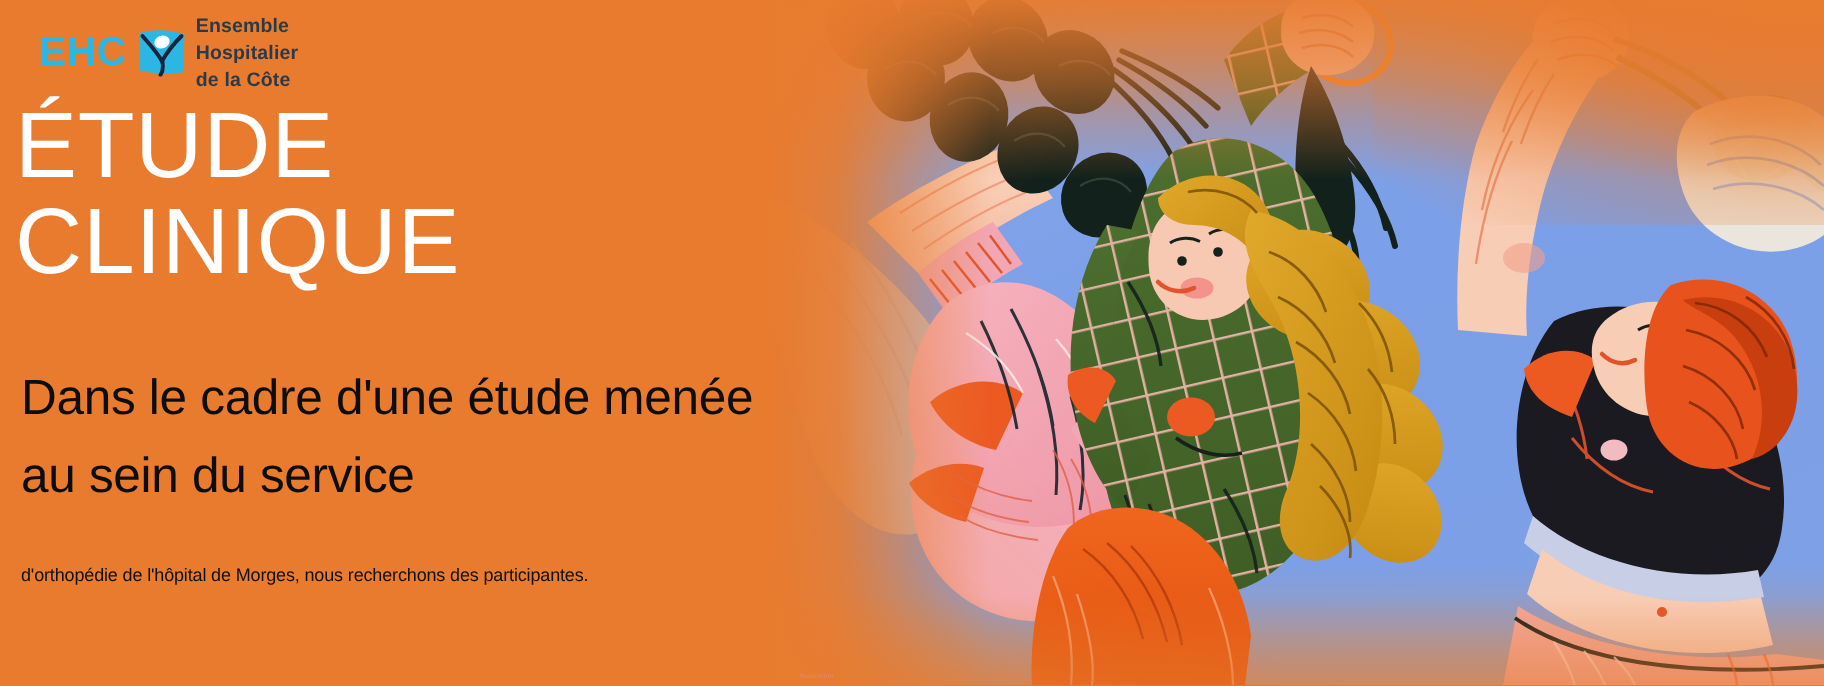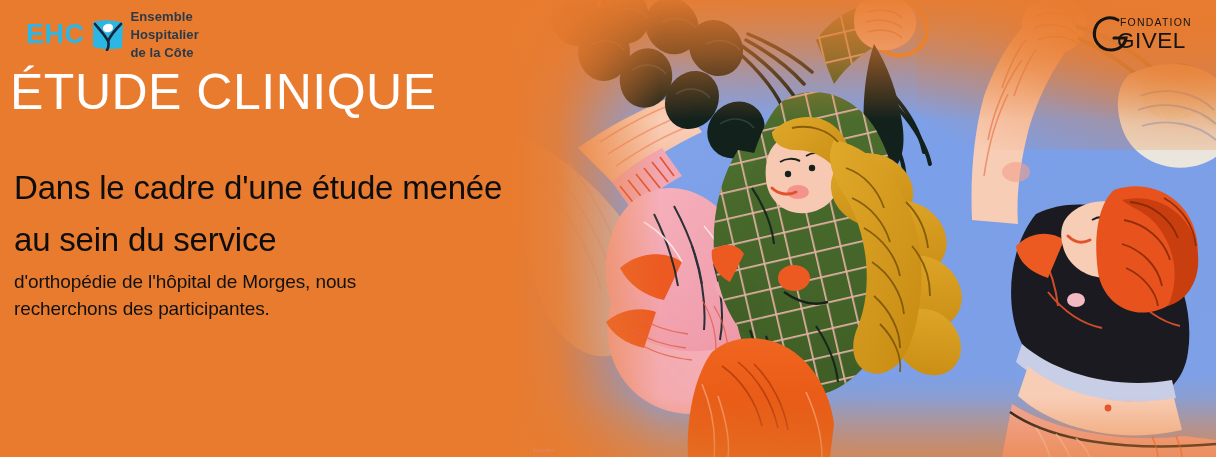--- a/index.html
+++ b/index.html
@@ -70,38 +70,38 @@
     color:#2B3A4A;letter-spacing:.1px;white-space:nowrap;
   }
 
   
   .givel-logo{position:absolute;right:16px;top:10px;width:110px;height:44px;}
 
   
   .copy{position:absolute;left:10px;top:66px;width:520px;}
   .title{
     font-family:"Liberation Sans", sans-serif;
-    font-size:50px;font-weight:400;letter-spacing:.5px;
+    font-size:62px;font-weight:400;letter-spacing:.5px;
     color:#FFFFFF;line-height:1.04;margin:0;
   }
   .subtitle{
     font-family:"Liberation Sans", sans-serif;
     font-size:17.5px;font-weight:400;letter-spacing:.35px;
     color:#FFFFFF;margin:10px 0 0 4px;
   }
   .lead{
     margin:44px 0 0 4px;
     font-family:"Liberation Sans", sans-serif;
     font-size:33px;font-weight:400;line-height:1.58;
     color:#0D0D0D;letter-spacing:-.2px;
   }
   .body-text{
-    margin:3px 0 0 4px;
-    font-family:"Liberation Sans", sans-serif;
-    font-size:19px;font-weight:400;line-height:1.42;
+    margin:32px 0 0 4px;
+    font-family:"Liberation Sans", sans-serif;
+    font-size:12px;font-weight:400;line-height:1.42;
     color:#111111;letter-spacing:-.1px;max-width:430px;
   }
   .watermark{
     position:absolute;left:533px;bottom:4px;
     font-family:"Liberation Sans", sans-serif;
     font-size:4.5px;color:rgba(224,150,170,.55);
     letter-spacing:.2px;white-space:nowrap;
   }
 </style>
 </head>
@@ -464,27 +464,20 @@
         <ellipse cx="17" cy="9" rx="5.2" ry="4.2" fill="#FFFFFF" transform="rotate(-18 17 9)"></ellipse>
       </svg>
     </span>
     <span class="ehc-sub">
       <span>Ensemble</span><br>
       <span>Hospitalier</span><br>
       <span>de la Côte</span>
     </span>
   </div>
 
-  <div class="givel-logo">
-    <svg viewBox="0 0 110 44" width="110" height="44" xmlns="http://www.w3.org/2000/svg" aria-hidden="true">
-      <path d="M28 10 C 19 5, 8 9, 5 19 C 2 30, 10 40, 21 40 C 29 40, 35 35, 36 28 L 24 28" stroke="#141414" stroke-width="3.1" fill="none" stroke-linecap="round"></path>
-      <text x="30" y="16" font-family="Liberation Sans, sans-serif" font-size="10.5" letter-spacing="1.2" fill="#141414">FONDATION</text>
-      <text x="27" y="38" font-family="Liberation Sans, sans-serif" font-size="22.5" font-weight="400" letter-spacing=".5" fill="#141414">GIVEL</text>
-    </svg>
-  </div>
 
   <div class="copy">
     <h1 class="title">ÉTUDE CLINIQUE</h1>
     <div class="lead">Dans le cadre d'une étude menée au sein du service</div>
     <div class="body-text">d'orthopédie de l'hôpital de Morges, nous recherchons des participantes.</div>
   </div>
 
   <div class="watermark">illustration</div>
 
 </div>

